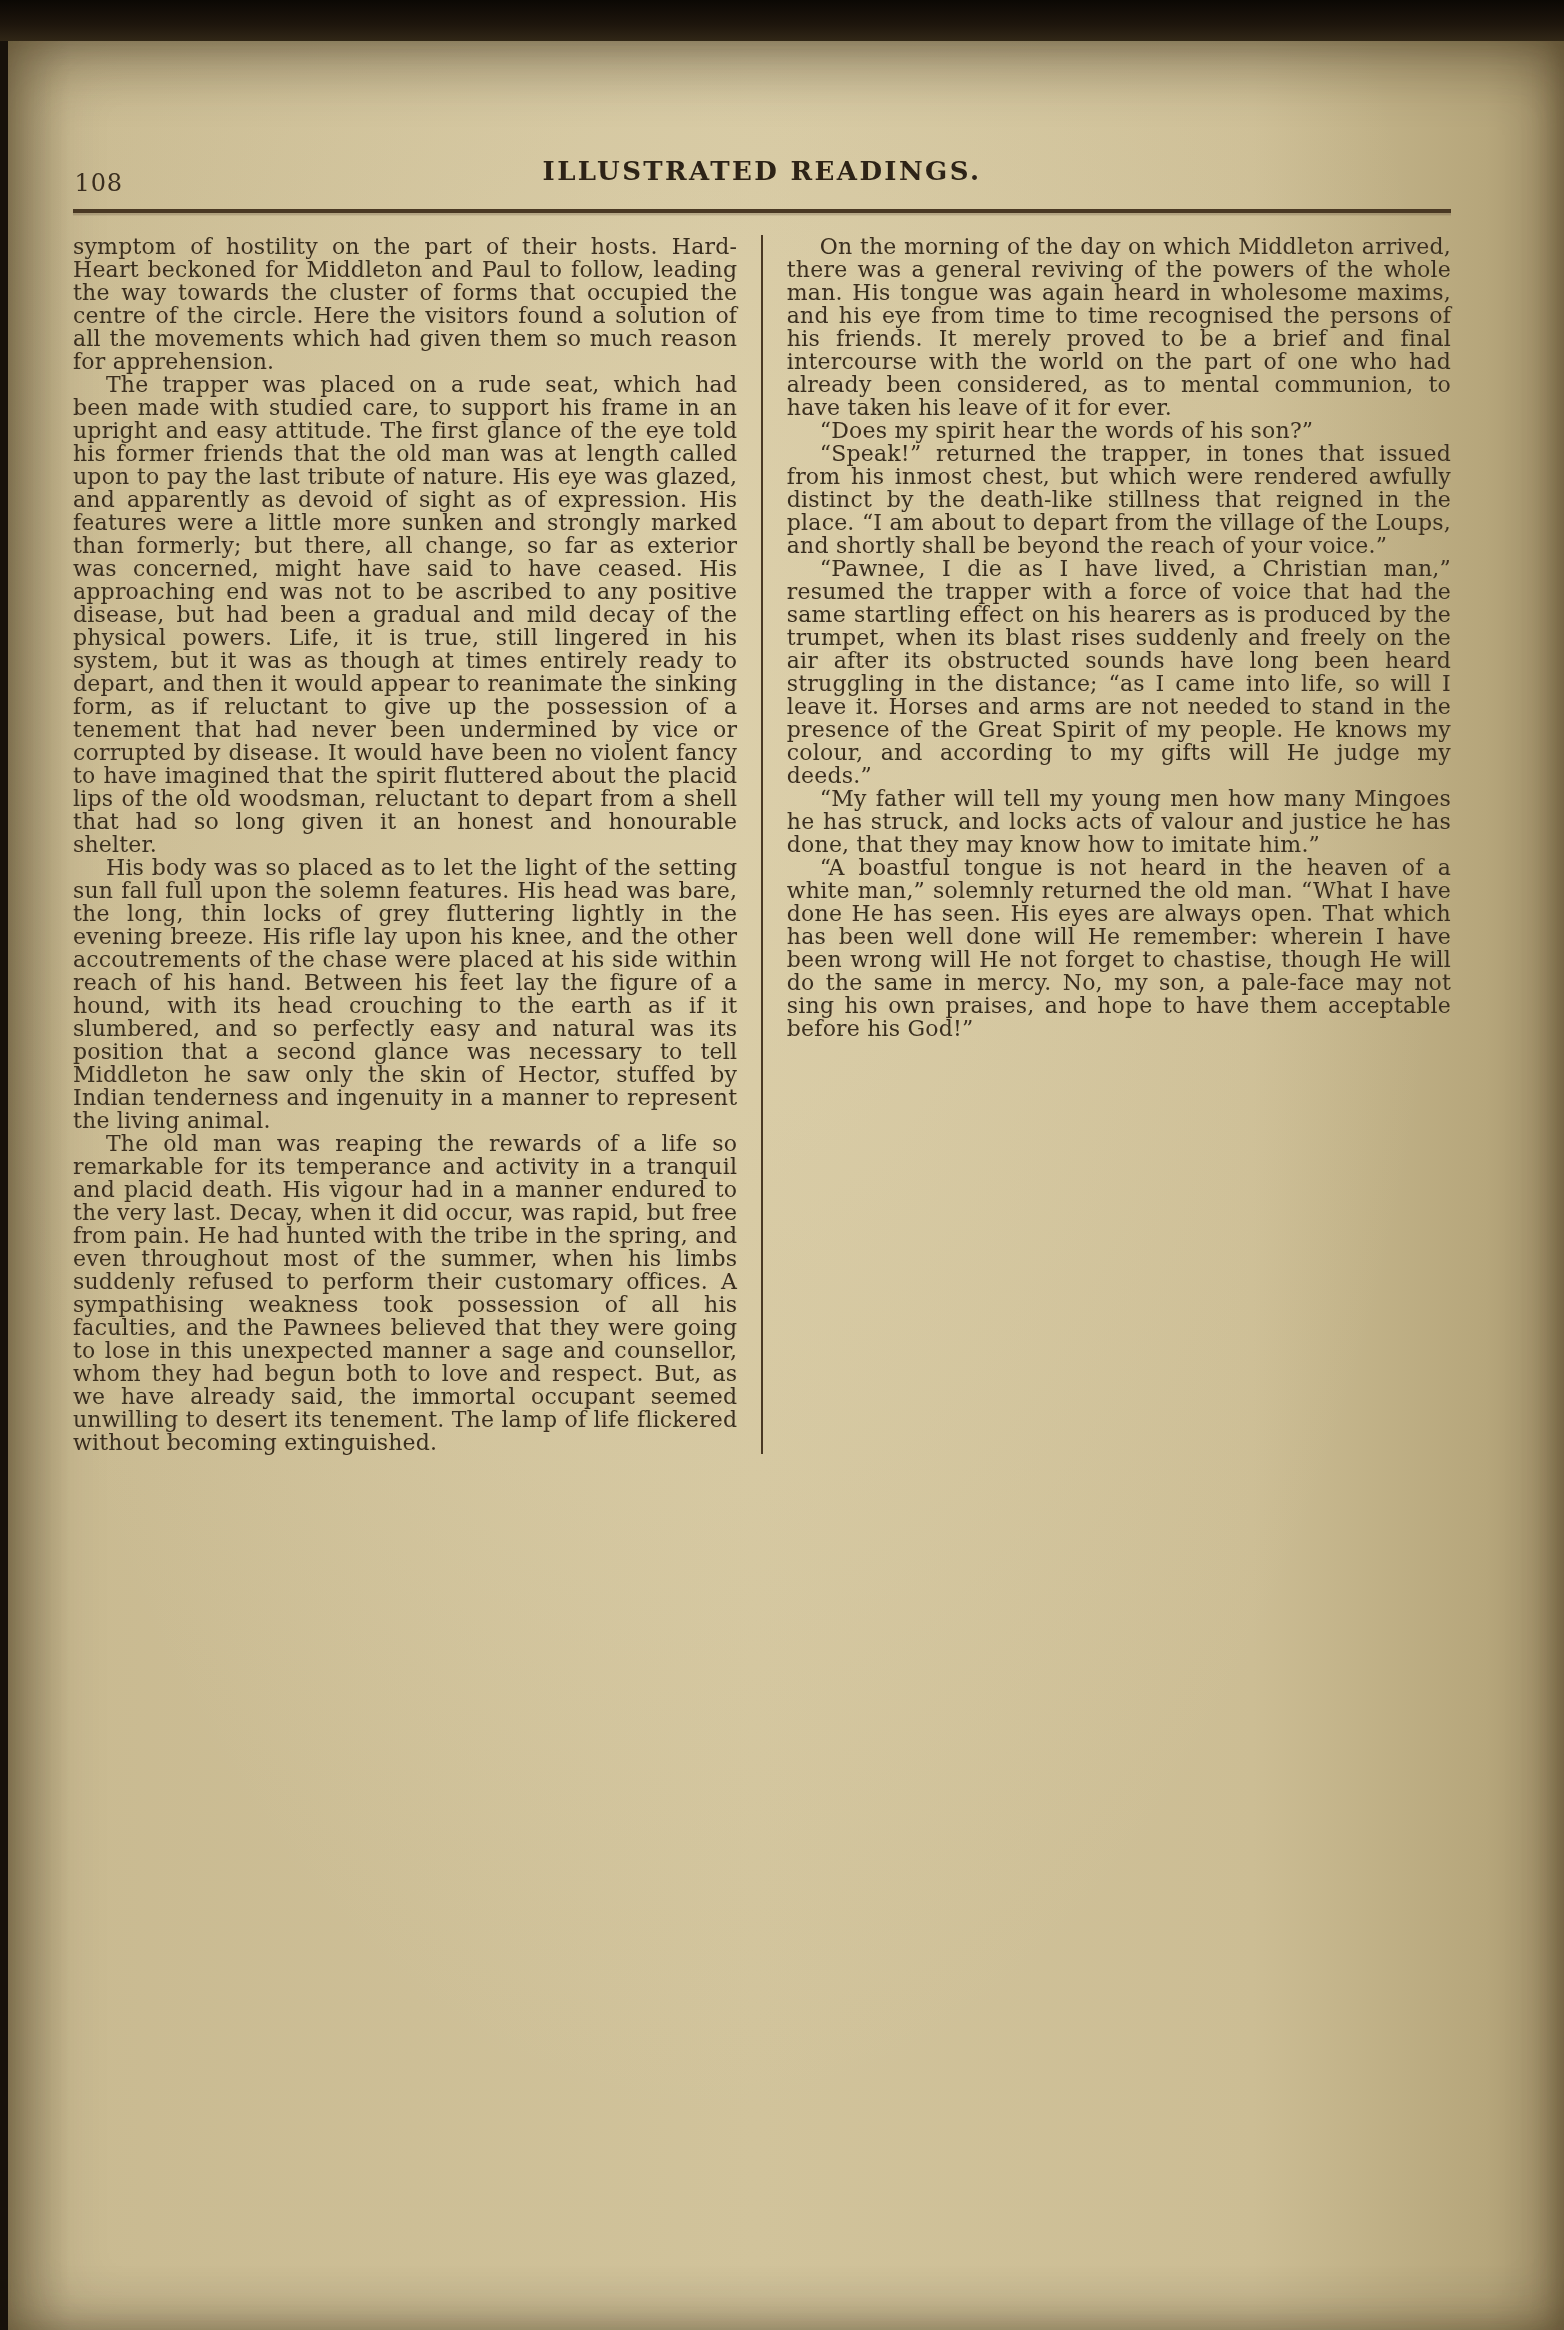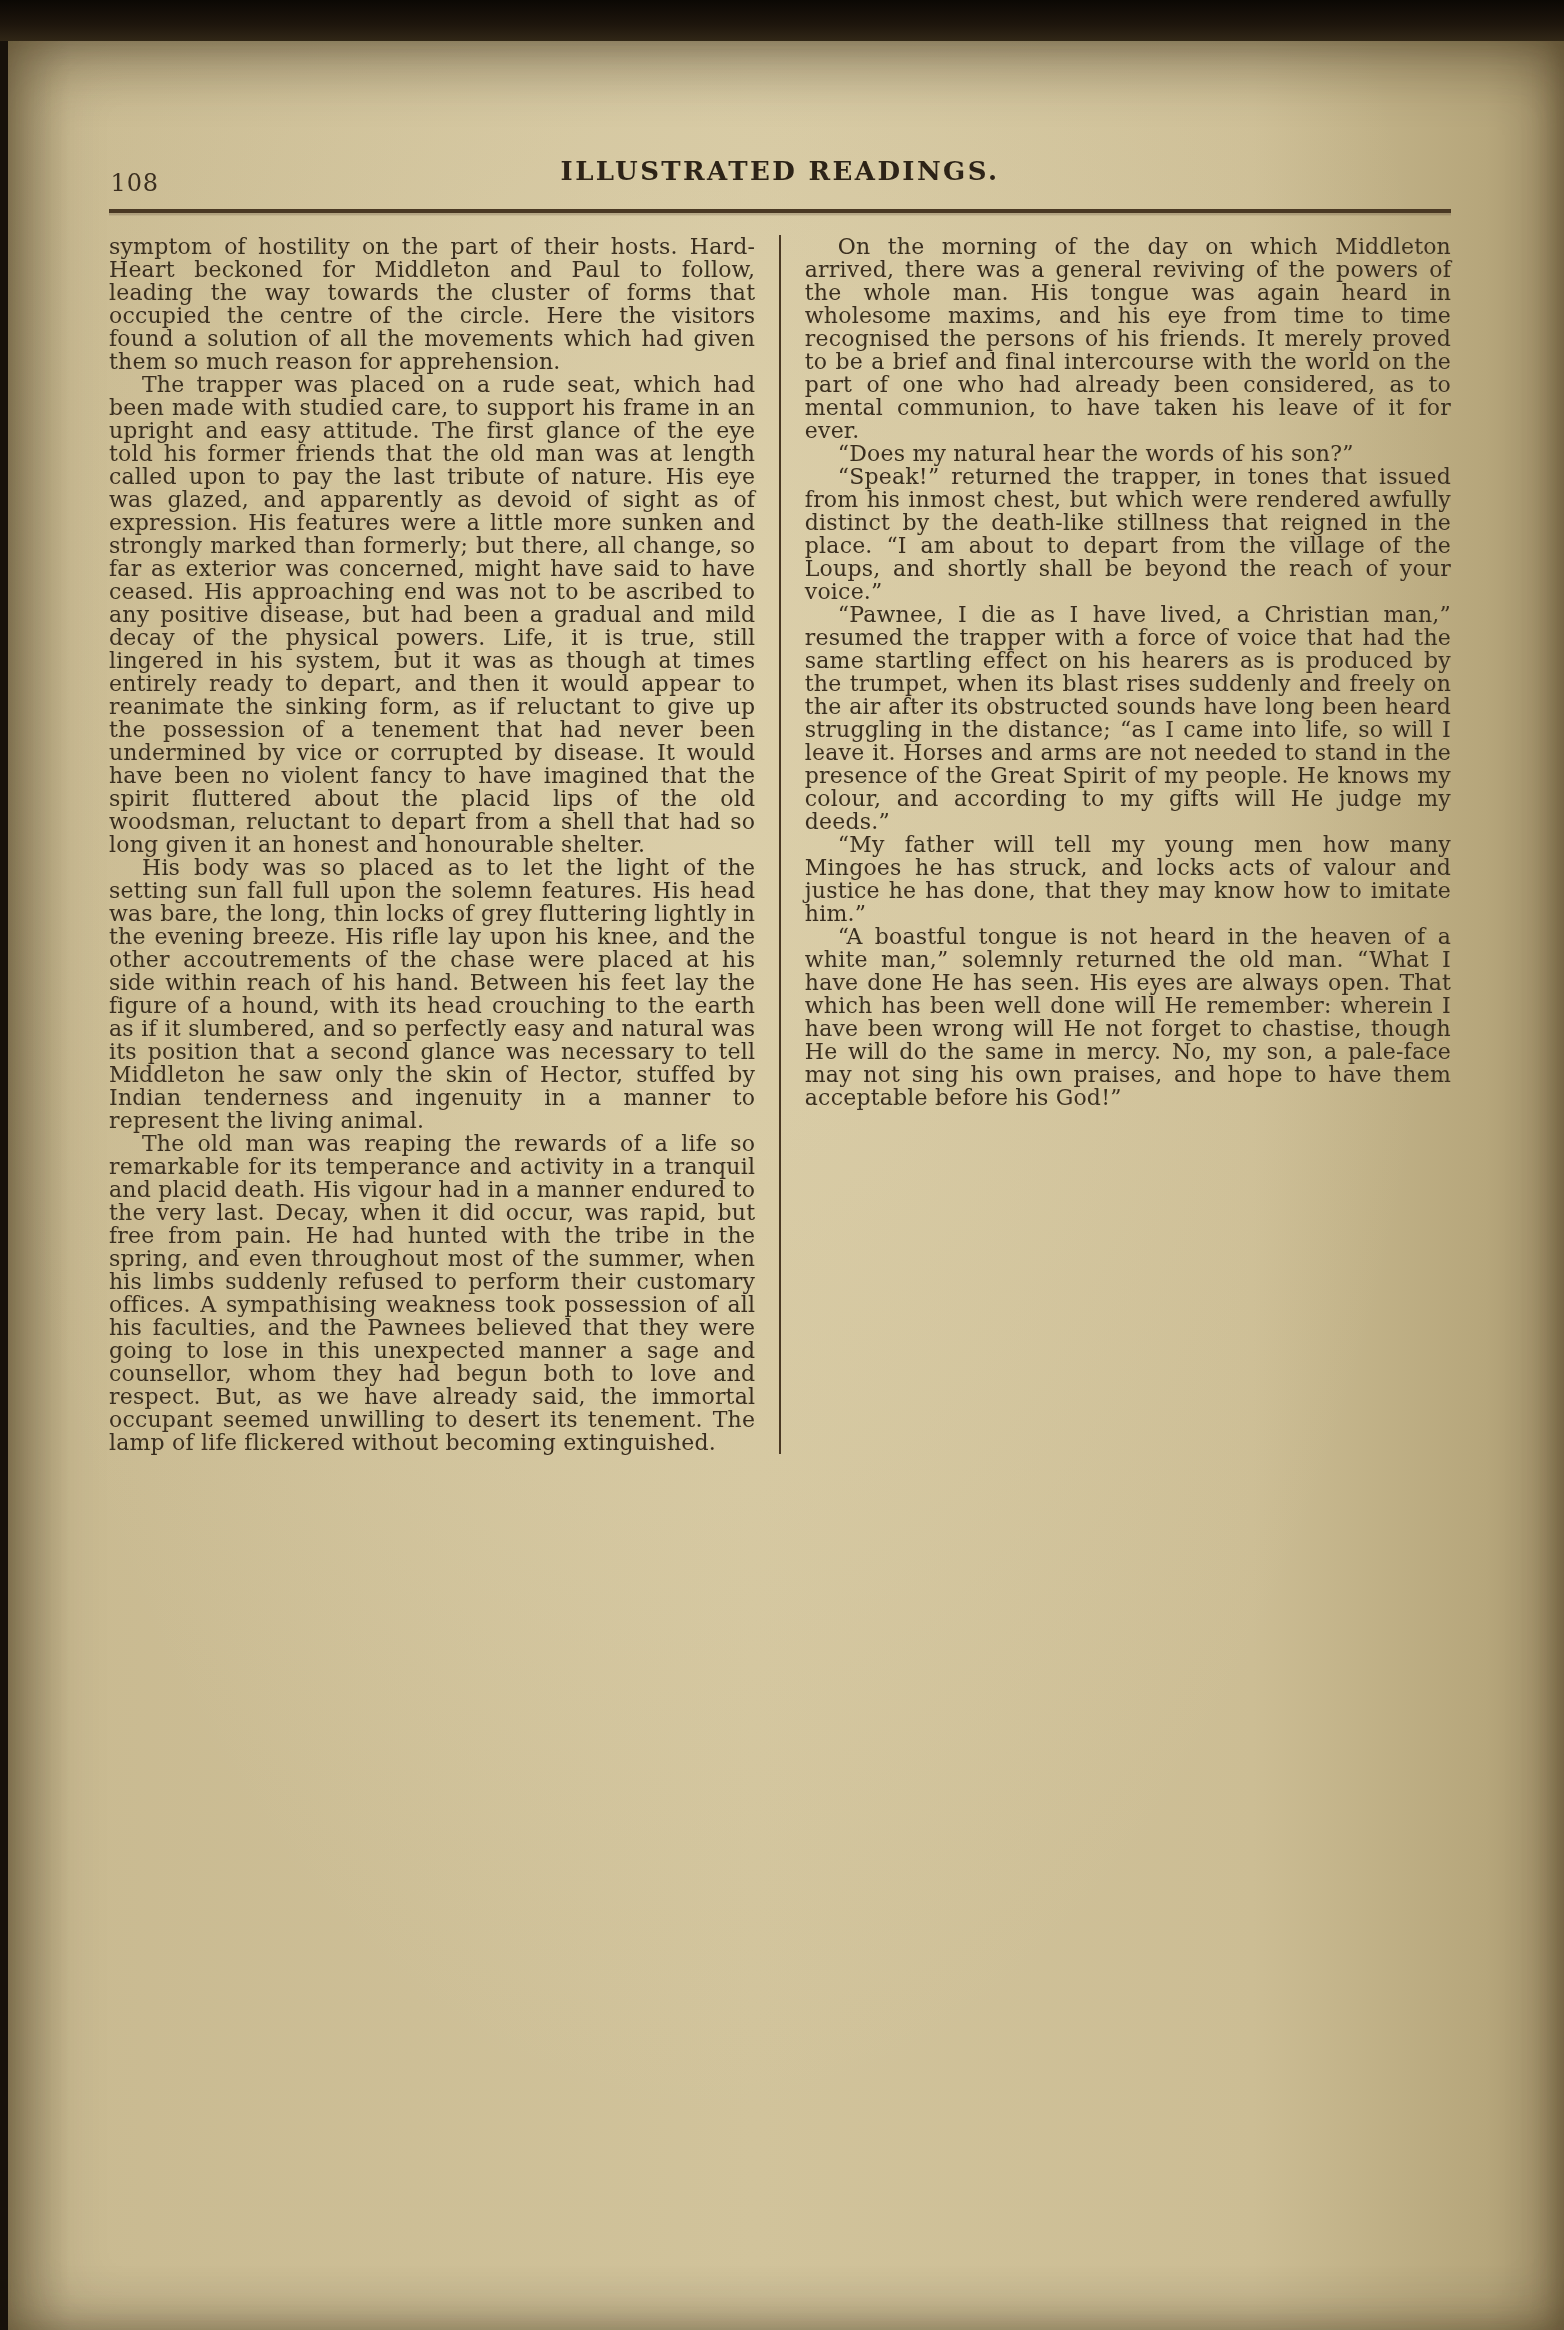--- a/index.html
+++ b/index.html
@@ -26,21 +26,21 @@
     bottom: 0;
     background-color: var(--paper, #cdbf97);
     background-image:
       radial-gradient(ellipse at 45% 28%, rgba(238,228,196,0.38), rgba(0,0,0,0) 62%),
       linear-gradient(90deg, #b4a57b 0%, #c9ba91 4%, #d1c39b 48%, #ccbd94 80%, #b6a67b 95%, #a08f68 100%);
     box-shadow:
       inset 0 27px 56px rgba(40,26,8,0.30),
       inset 0 -20.7px 48px rgba(40,26,8,0.14),
       inset 37px 0 64px rgba(40,26,8,0.20),
       inset -8px 0 24px rgba(40,26,8,0.18);
-    padding: 103px 113px 0 101px;
+    padding: 103px 113px 0 65px;
     color: var(--ink, #3a2e1f);
   }
 
   .page-header {
     position: relative;
     height: 43px;
   }
   .page-number {
     position: absolute;
     left: 1.6px;
@@ -107,21 +107,21 @@
           <p>symptom of hostility on the part of their hosts. Hard-Heart beckoned for Middleton and Paul to follow, leading the way towards the cluster of forms that occupied the centre of the circle. Here the visitors found a solution of all the movements which had given them so much reason for apprehension.</p>
           <p>The trapper was placed on a rude seat, which had been made with studied care, to support his frame in an upright and easy attitude. The first glance of the eye told his former friends that the old man was at length called upon to pay the last tribute of nature. His eye was glazed, and apparently as devoid of sight as of expression. His features were a little more sunken and strongly marked than formerly; but there, all change, so far as exterior was concerned, might have said to have ceased. His approaching end was not to be ascribed to any positive disease, but had been a gradual and mild decay of the physical powers. Life, it is true, still lingered in his system, but it was as though at times entirely ready to depart, and then it would appear to reanimate the sinking form, as if reluctant to give up the possession of a tenement that had never been undermined by vice or corrupted by disease. It would have been no violent fancy to have imagined that the spirit fluttered about the placid lips of the old woodsman, reluctant to depart from a shell that had so long given it an honest and honourable shelter.</p>
           <p>His body was so placed as to let the light of the setting sun fall full upon the solemn features. His head was bare, the long, thin locks of grey fluttering lightly in the evening breeze. His rifle lay upon his knee, and the other accoutrements of the chase were placed at his side within reach of his hand. Between his feet lay the figure of a hound, with its head crouching to the earth as if it slumbered, and so perfectly easy and natural was its position that a second glance was necessary to tell Middleton he saw only the skin of Hector, stuffed by Indian tenderness and ingenuity in a manner to represent the living animal.</p>
           <p>The old man was reaping the rewards of a life so remarkable for its temperance and activity in a tranquil and placid death. His vigour had in a manner endured to the very last. Decay, when it did occur, was rapid, but free from pain. He had hunted with the tribe in the spring, and even throughout most of the summer, when his limbs suddenly refused to perform their customary offices. A sympathising weakness took possession of all his faculties, and the Pawnees believed that they were going to lose in this unexpected manner a sage and counsellor, whom they had begun both to love and respect. But, as we have already said, the immortal occupant seemed unwilling to desert its tenement. The lamp of life flickered without becoming extinguished.</p>
         </section>
 
       <div class="column-rule"></div>
 
       <section class="column column-right">
           <p>On the morning of the day on which Middleton arrived, there was a general reviving of the powers of the whole man. His tongue was again heard in wholesome maxims, and his eye from time to time recognised the persons of his friends. It merely proved to be a brief and final intercourse with the world on the part of one who had already been considered, as to mental communion, to have taken his leave of it for ever.</p>
-          <p>“Does my natural hear the words of his son?”</p>
+          <p>“Does my spirit hear the words of his son?”</p>
           <p>“Speak!” returned the trapper, in tones that issued from his inmost chest, but which were rendered awfully distinct by the death-like stillness that reigned in the place. “I am about to depart from the village of the Loups, and shortly shall be beyond the reach of your voice.”</p>
           <p>“Pawnee, I die as I have lived, a Christian man,” resumed the trapper with a force of voice that had the same startling effect on his hearers as is produced by the trumpet, when its blast rises suddenly and freely on the air after its obstructed sounds have long been heard struggling in the distance; “as I came into life, so will I leave it. Horses and arms are not needed to stand in the presence of the Great Spirit of my people. He knows my colour, and according to my gifts will He judge my deeds.”</p>
           <p>“My father will tell my young men how many Mingoes he has struck, and locks acts of valour and justice he has done, that they may know how to imitate him.”</p>
           <p>“A boastful tongue is not heard in the heaven of a white man,” solemnly returned the old man. “What I have done He has seen. His eyes are always open. That which has been well done will He remember: wherein I have been wrong will He not forget to chastise, though He will do the same in mercy. No, my son, a pale-face may not sing his own praises, and hope to have them acceptable before his God!”</p>
         </section>
     </main>
 
   </div>
 </div>
 

